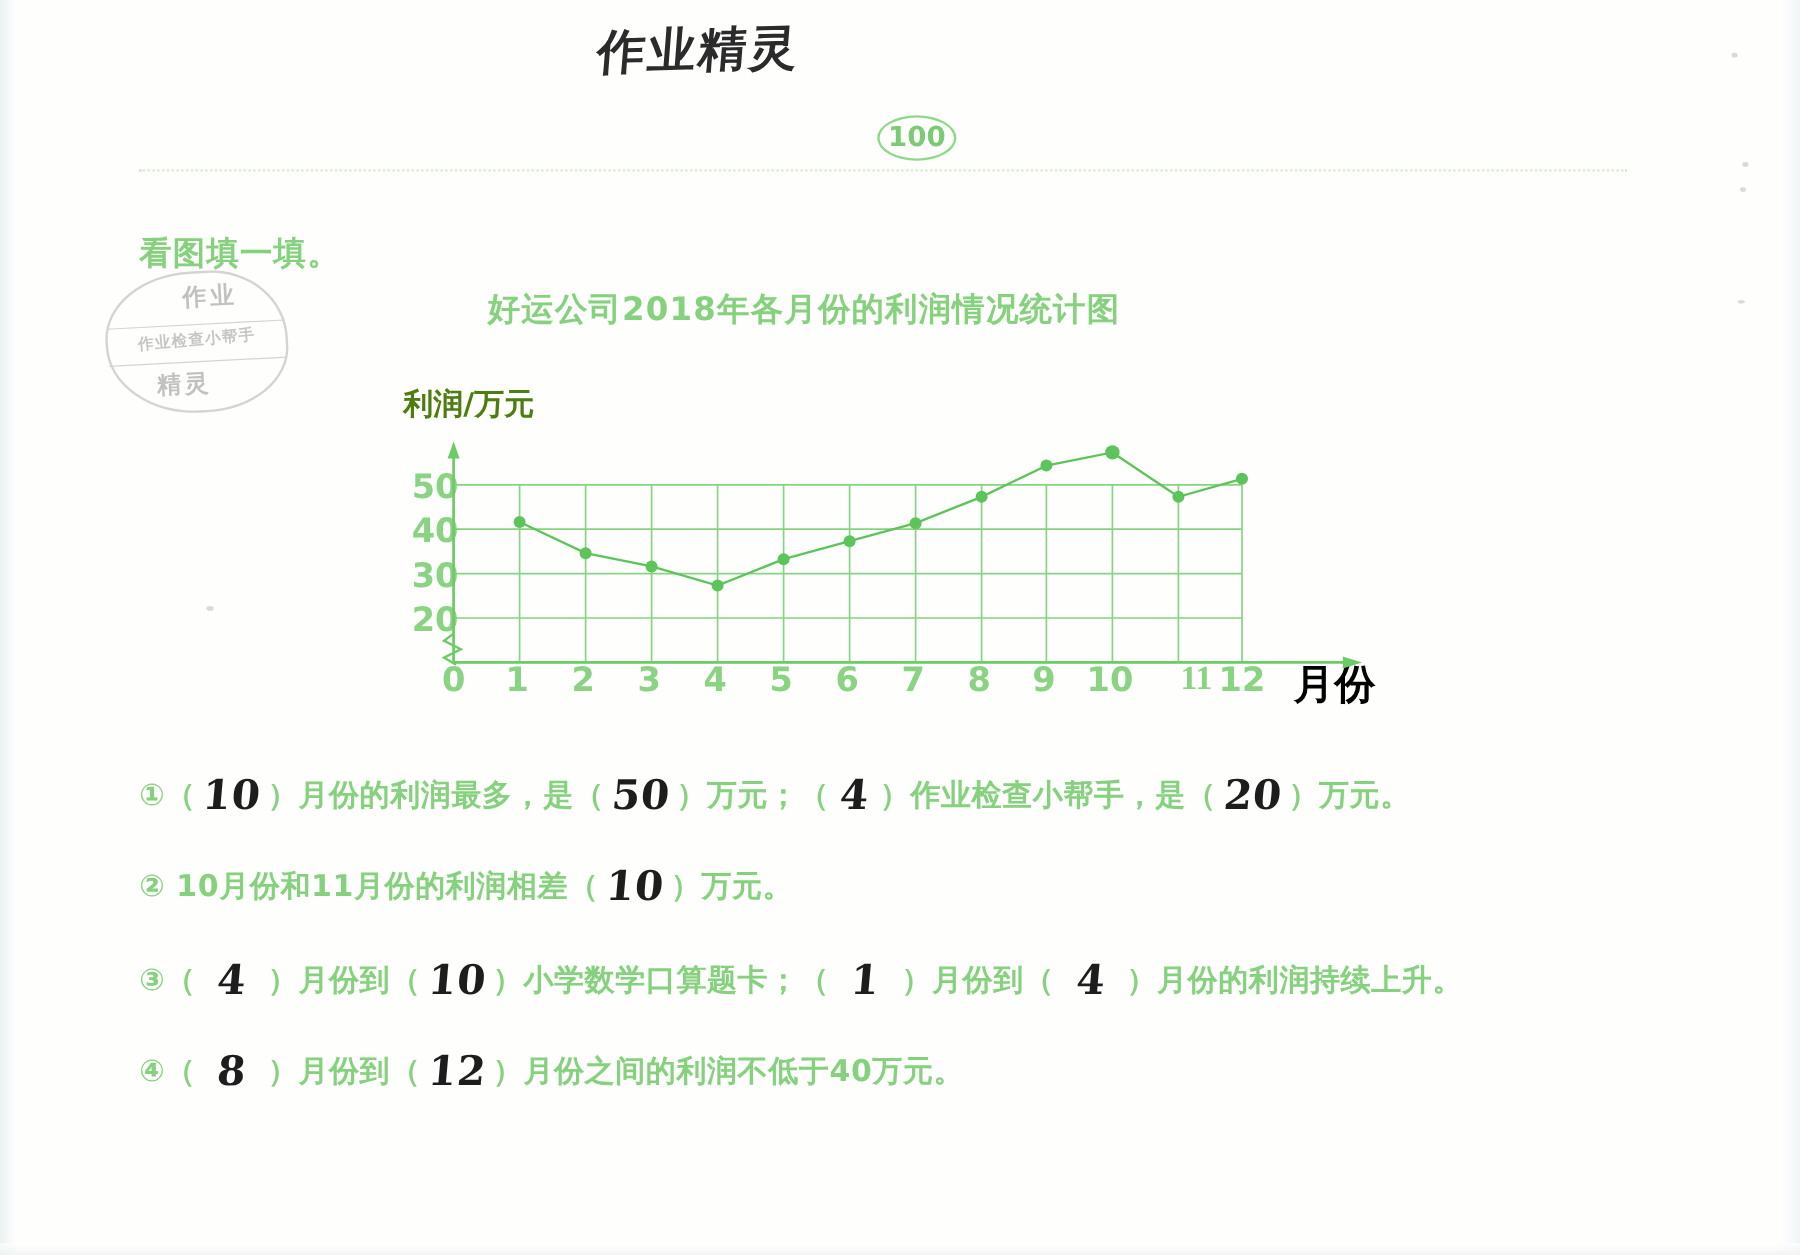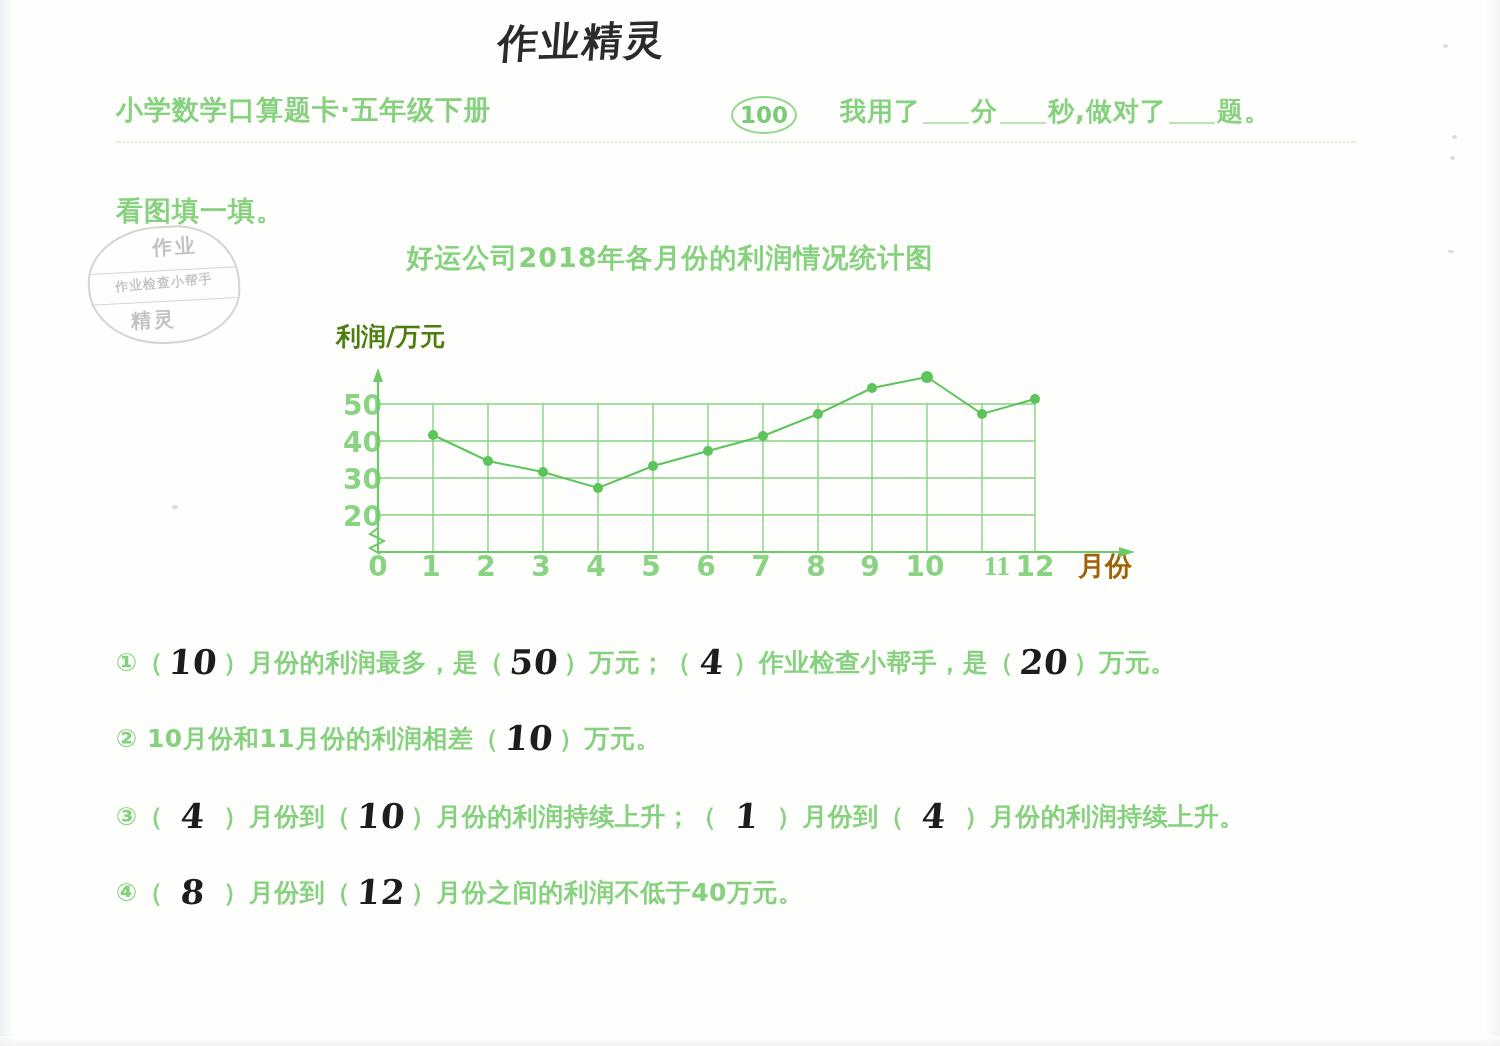--- a/index.html
+++ b/index.html
@@ -183,23 +183,23 @@
     position: absolute;
     left: 6px; top: 0px;
     font-size: 25px;
     font-weight: 700;
     color: #4d7c0f;
     white-space: nowrap;
   }
   .x-axis-label {
     position: absolute;
     left: 748px; top: 228px;
-    font-size: 27px;
-    font-weight: 700;
-    color: #a16207;
+    font-size: 34px;
+    font-weight: 700;
+    color: #000000;
     white-space: nowrap;
   }
   .y-tick {
     position: absolute;
     width: 52px;
     text-align: right;
     font-size: 28px;
     font-weight: 700;
     color: #8ad383;
   }
@@ -257,27 +257,23 @@
   <div class="paper-edge-bottom"></div>
 
   <div class="speck" style="left:1443px;top:44px;width:5px;height:4px;"></div>
   <div class="speck" style="left:1452px;top:135px;width:5px;height:4px;"></div>
   <div class="speck" style="left:1450px;top:156px;width:5px;height:4px;"></div>
   <div class="speck" style="left:1448px;top:250px;width:6px;height:3px;"></div>
   <div class="speck" style="left:172px;top:505px;width:6px;height:4px;"></div>
 
   <div class="top-logo">作业精灵</div>
 
-  <div class="header-title">小学数学口算题卡·五年级下册</div>
 
   <div class="page-number">100</div>
 
-  <div class="timer-text">
-    <span>我用了</span><span class="blank"></span><span>分</span><span class="blank"></span><span>秒,做对了</span><span class="blank"></span><span>题。</span>
-  </div>
 
   <div class="dotted-sep"></div>
 
   <div class="instruction">看图填一填。</div>
 
   <div class="stamp">
     <div class="stamp-outline"></div>
     <div class="stamp-band"></div>
     <div class="stamp-top">作业</div>
     <div class="stamp-mid">作业检查小帮手</div>
@@ -361,20 +357,20 @@
 
   <div class="qline" style="left:116px;top:646px;">
     <span>①</span><span>（</span><span class="ans w2">10</span><span>）月份的利润最多，是（</span><span class="ans w2">50</span><span>）万元；（</span><span class="ans w1">4</span><span>）作业检查小帮手，是（</span><span class="ans w2">20</span><span>）万元。</span>
   </div>
 
   <div class="qline" style="left:116px;top:722px;">
     <span>②</span>&nbsp;<span>10月份和11月份的利润相差（</span><span class="ans w2">10</span><span>）万元。</span>
   </div>
 
   <div class="qline" style="left:116px;top:800px;">
-    <span>③</span><span>（</span><span class="ans w2">4</span><span>）月份到（</span><span class="ans w2">10</span><span>）月份的利润持续上升；（</span><span class="ans w2">1</span><span>）月份到（</span><span class="ans w2">4</span><span>）月份的利润持续上升。</span>
+    <span>③</span><span>（</span><span class="ans w2">4</span><span>）月份到（</span><span class="ans w2">10</span><span>）小学数学口算题卡；（</span><span class="ans w2">1</span><span>）月份到（</span><span class="ans w2">4</span><span>）月份的利润持续上升。</span>
   </div>
 
   <div class="qline" style="left:116px;top:876px;">
     <span>④</span><span>（</span><span class="ans w2">8</span><span>）月份到（</span><span class="ans w2">12</span><span>）月份之间的利润不低于40万元。</span>
   </div>
 
 </div>
 
 </body></html>

